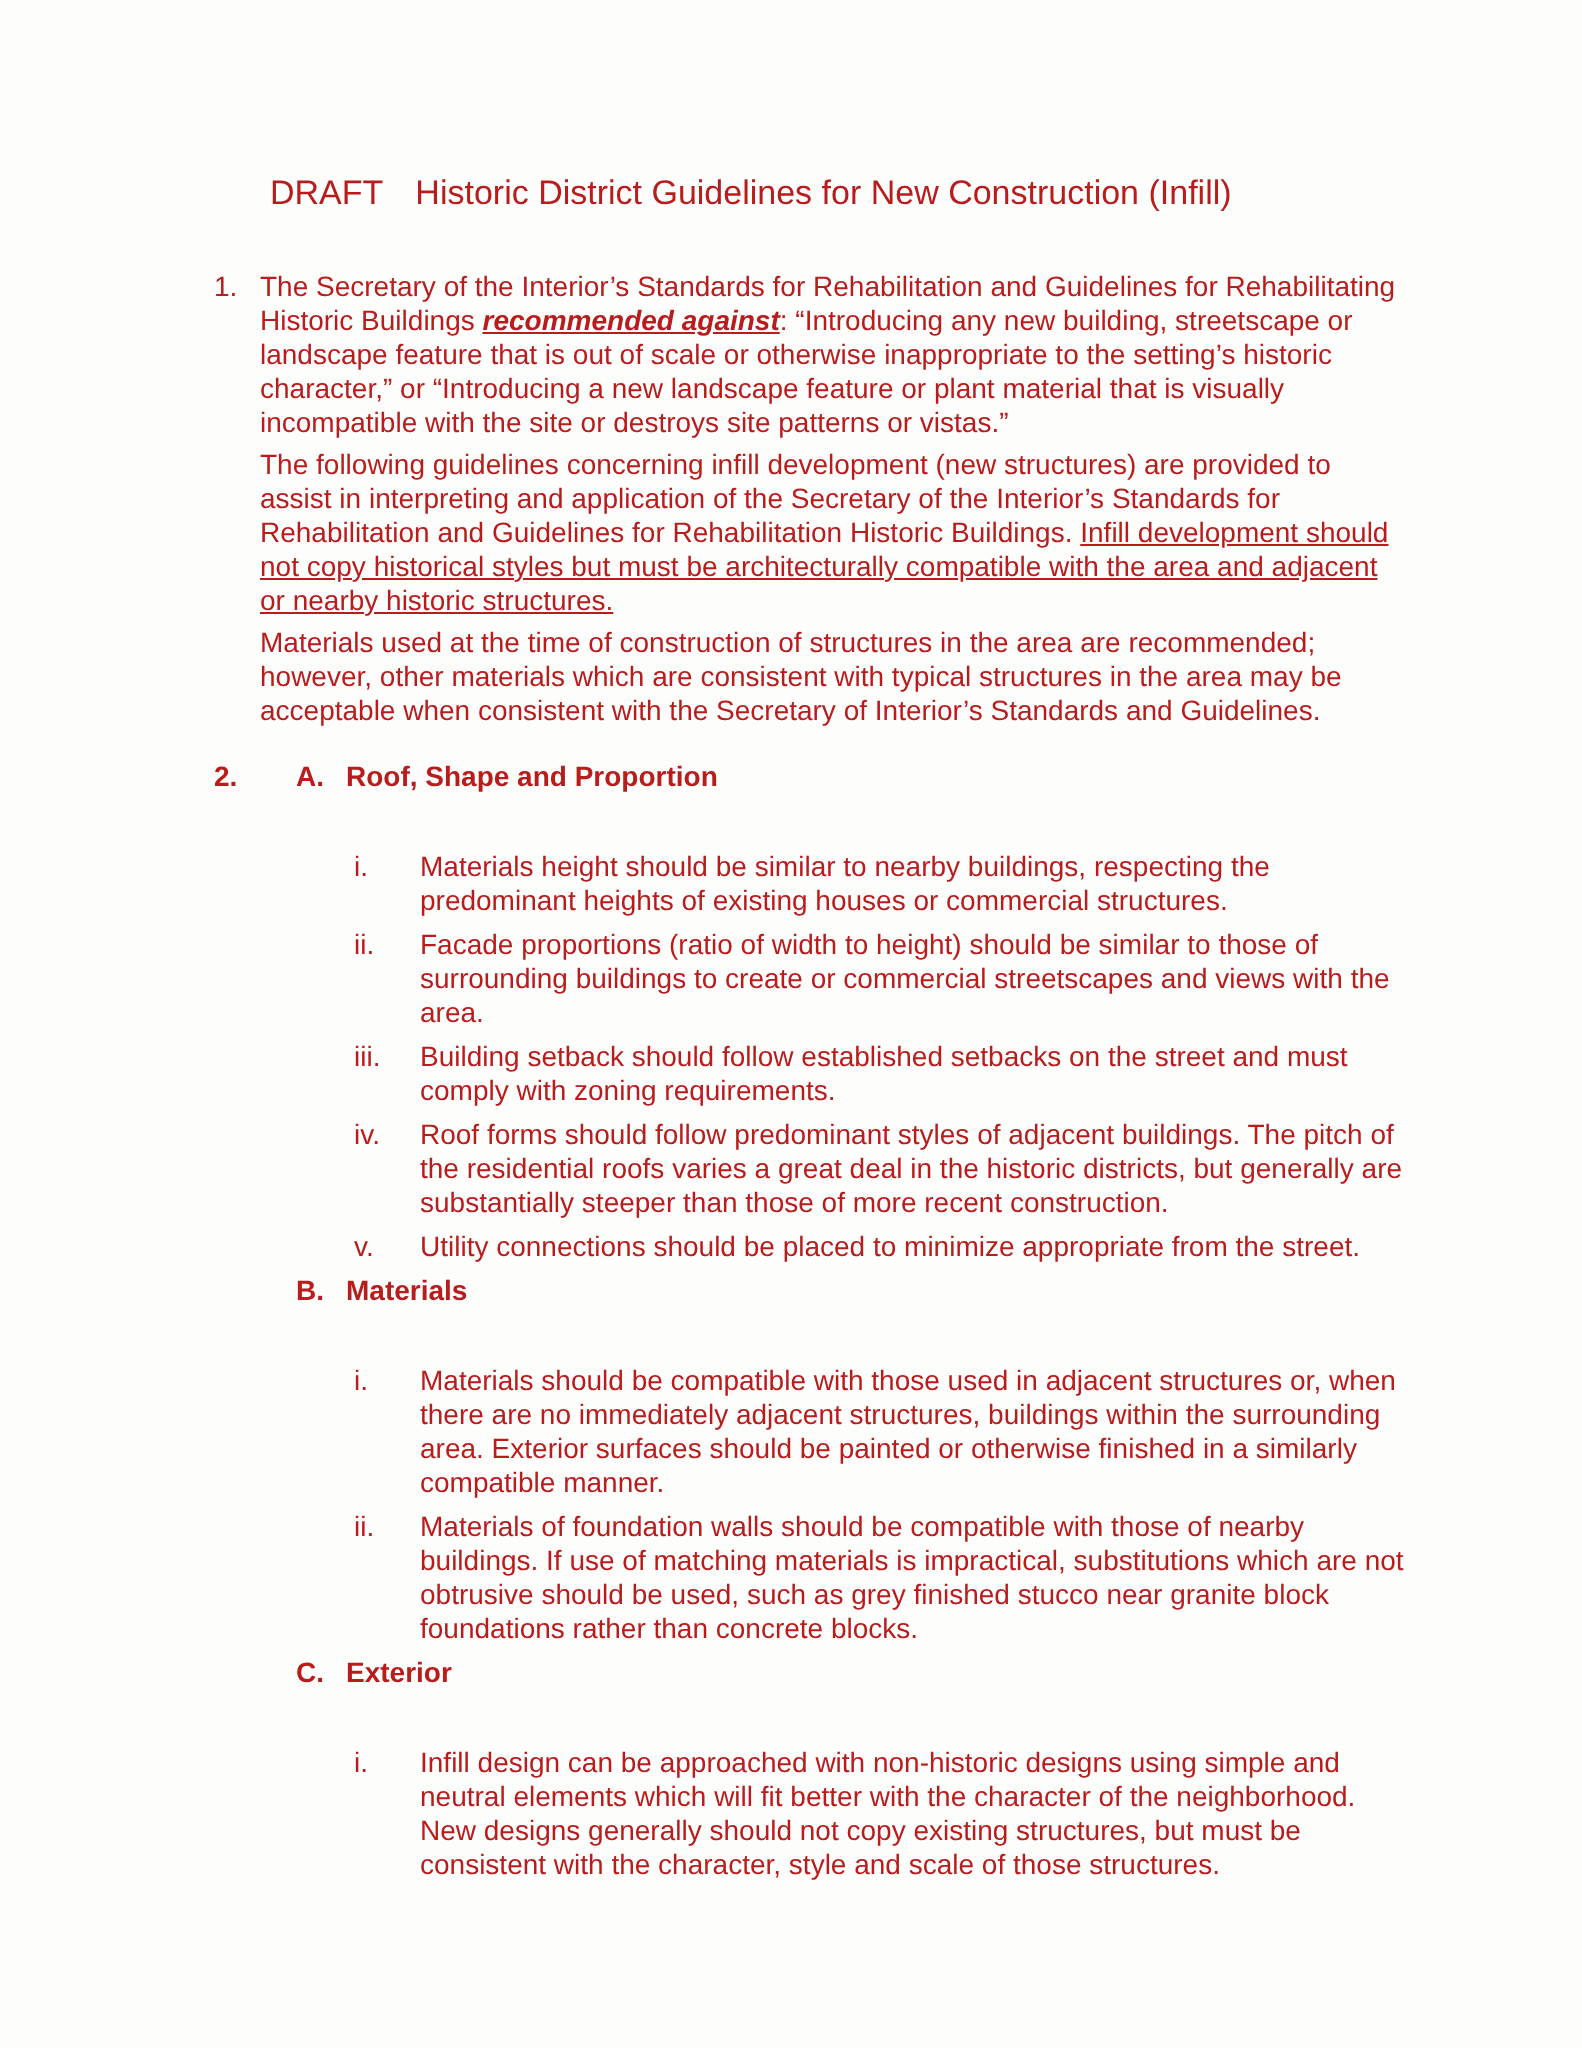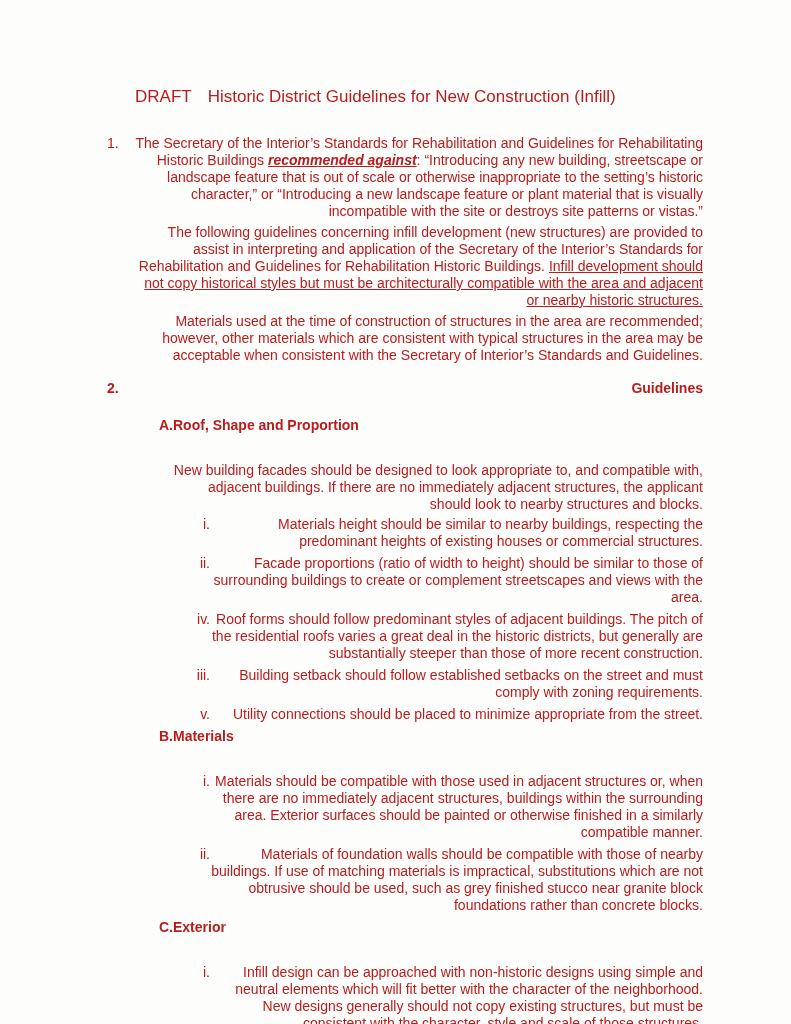--- a/index.html
+++ b/index.html
@@ -28,21 +28,21 @@
     font-weight: normal;
     margin: 0 0 27px 28px;
     white-space: nowrap;
     -webkit-hyphens: none;
     hyphens: none;
   }
   .title-gap { display: inline-block; width: 16px; }
 
   .l1 { display: flex; }
   .l1-marker { flex: none; width: 23px; }
-  .l1-body { flex: 1; min-width: 0; text-align: right; }
+  .l1-body { flex: 1; min-width: 0; }
 
   .para { margin: 0 0 4px 0; }
   .para:last-child { margin-bottom: 0; }
 
   .emph {
     font-weight: bold;
     font-style: italic;
     text-decoration: underline;
   }
   .ul { text-decoration: underline; }
@@ -92,44 +92,42 @@
     <div class="l1-body">
       <p class="para"><span>The Secretary of the Interior’s Standards for Rehabilitation and Guidelines for Rehabilitating Historic Buildings </span><span class="emph">recommended against</span><span>: “Introducing any new building, streetscape or landscape feature that is out of scale or otherwise inappropriate to the setting’s historic character,” or “Introducing a new landscape feature or plant material that is visually incompatible with the site or destroys site patterns or vistas.”</span></p>
       <p class="para"><span>The following guidelines concerning infill development (new structures) are provided to assist in interpreting and application of the Secretary of the Interior’s Standards for Rehabilitation and Guidelines for Rehabilitation Historic Buildings. </span><span class="ul">Infill development should not copy historical styles but must be architecturally compatible with the area and adjacent or nearby historic structures.</span></p>
       <p class="para">Materials used at the time of construction of structures in the area are recommended; however, other materials which are consistent with typical structures in the area may be acceptable when consistent with the Secretary of Interior’s Standards and Guidelines.</p>
     </div>
   </div>
 
   <div class="l1 sec2">
     <div class="l1-marker bold">2.</div>
     <div class="l1-body">
-      <p class="sec2-heading">Guidelines</p>
 
       <div>
         <div class="l2-head">
           <span class="l2-marker">A.</span>
           <span>Roof, Shape and Proportion</span>
         </div>
         <div class="l2-content">
-          <p class="intro">New building facades should be designed to look appropriate to, and compatible with, adjacent buildings. If there are no immediately adjacent structures, the applicant should look to nearby structures and blocks.</p>
           <div class="l3">
             <span class="l3-marker">i.</span>
             <span class="l3-text">Materials height should be similar to nearby buildings, respecting the predominant heights of existing houses or commercial structures.</span>
           </div>
           <div class="l3">
             <span class="l3-marker">ii.</span>
-            <span class="l3-text">Facade proportions (ratio of width to height) should be similar to those of surrounding buildings to create or complement streetscapes and views with the area.</span>
+            <span class="l3-text">Facade proportions (ratio of width to height) should be similar to those of surrounding buildings to create or commercial streetscapes and views with the area.</span>
+          </div>
+          <div class="l3">
+            <span class="l3-marker">iii.</span>
+            <span class="l3-text">Building setback should follow established setbacks on the street and must comply with zoning requirements.</span>
           </div>
           <div class="l3">
             <span class="l3-marker">iv.</span>
             <span class="l3-text">Roof forms should follow predominant styles of adjacent buildings. The pitch of the residential roofs varies a great deal in the historic districts, but generally are substantially steeper than those of more recent construction.</span>
-          </div>
-          <div class="l3">
-            <span class="l3-marker">iii.</span>
-            <span class="l3-text">Building setback should follow established setbacks on the street and must comply with zoning requirements.</span>
           </div>
           <div class="l3">
             <span class="l3-marker">v.</span>
             <span class="l3-text">Utility connections should be placed to minimize appropriate from the street.</span>
           </div>
         </div>
       </div>
 
       <div>
         <div class="l2-head">

